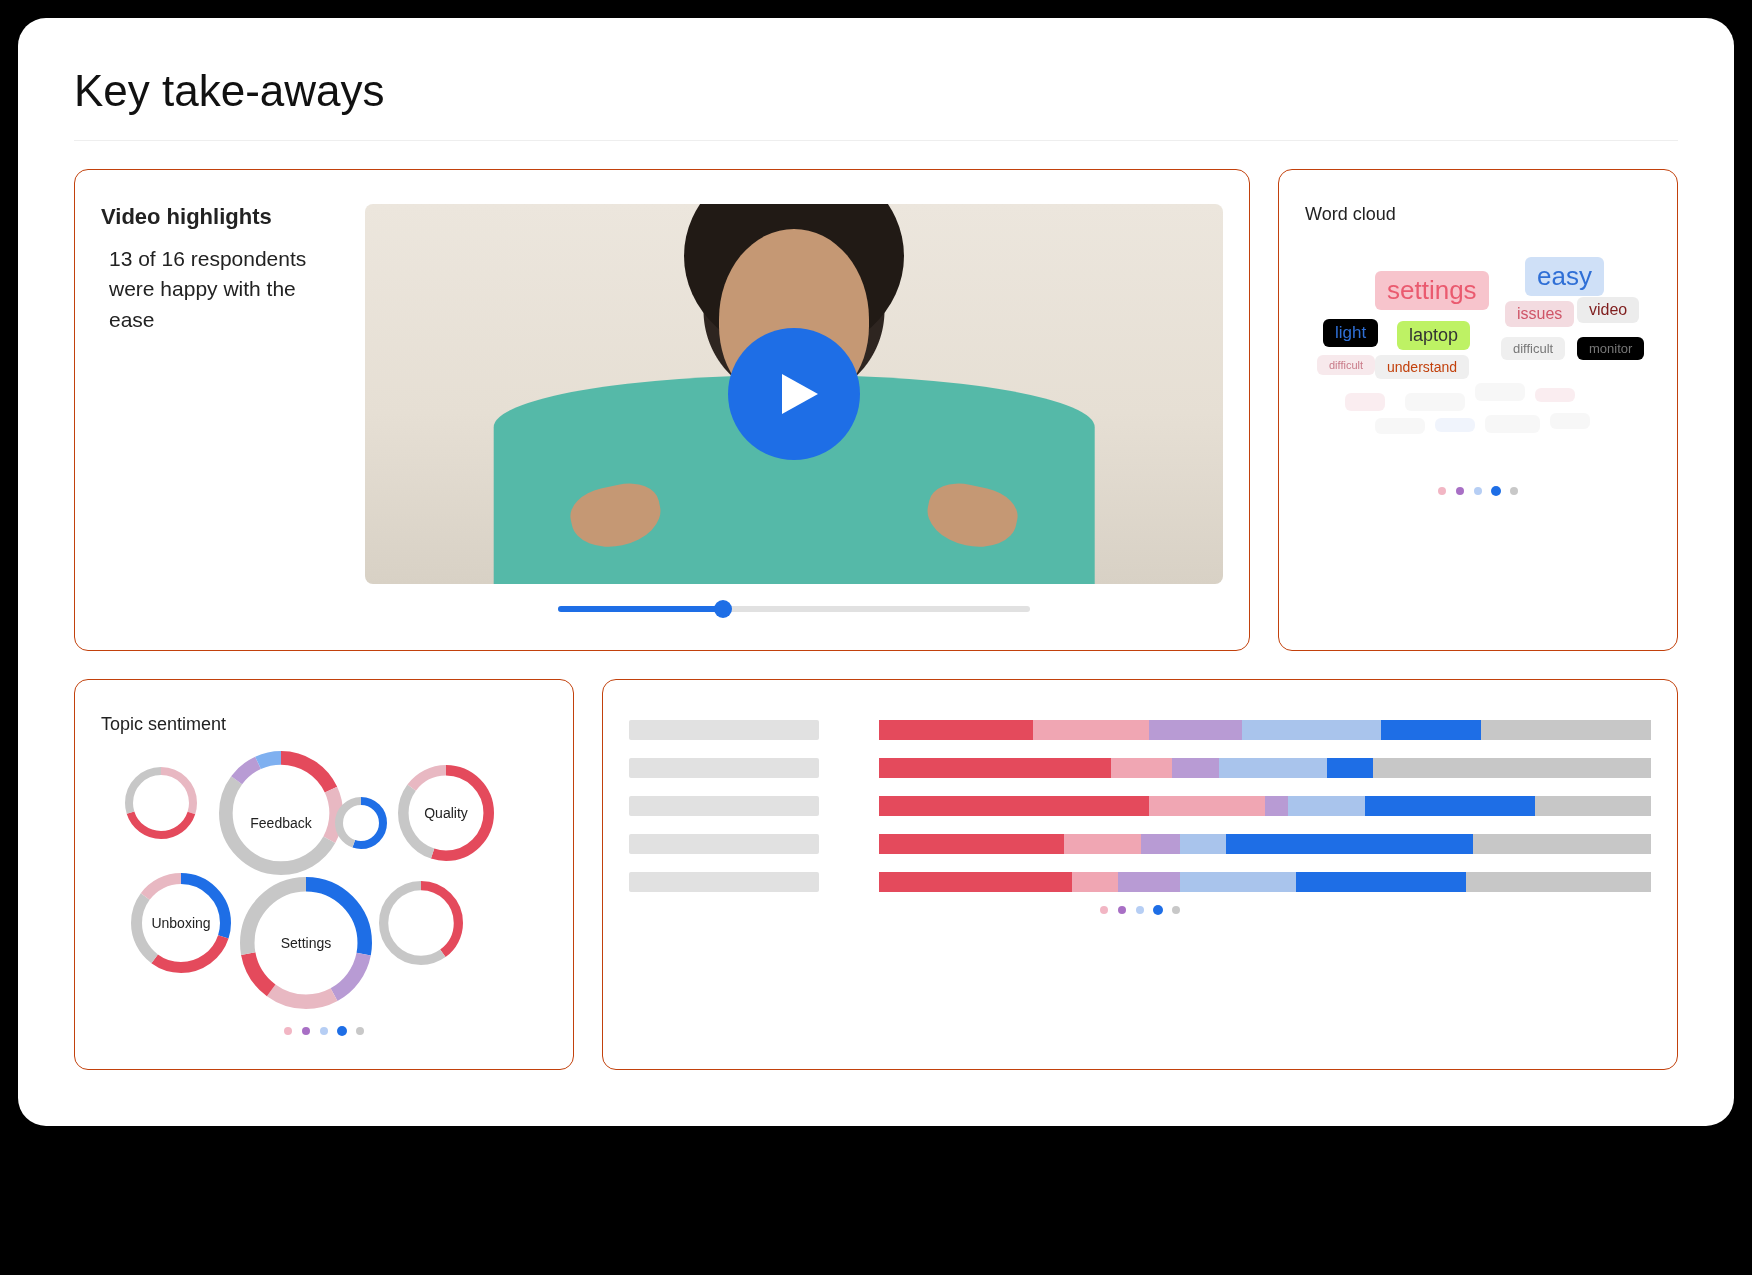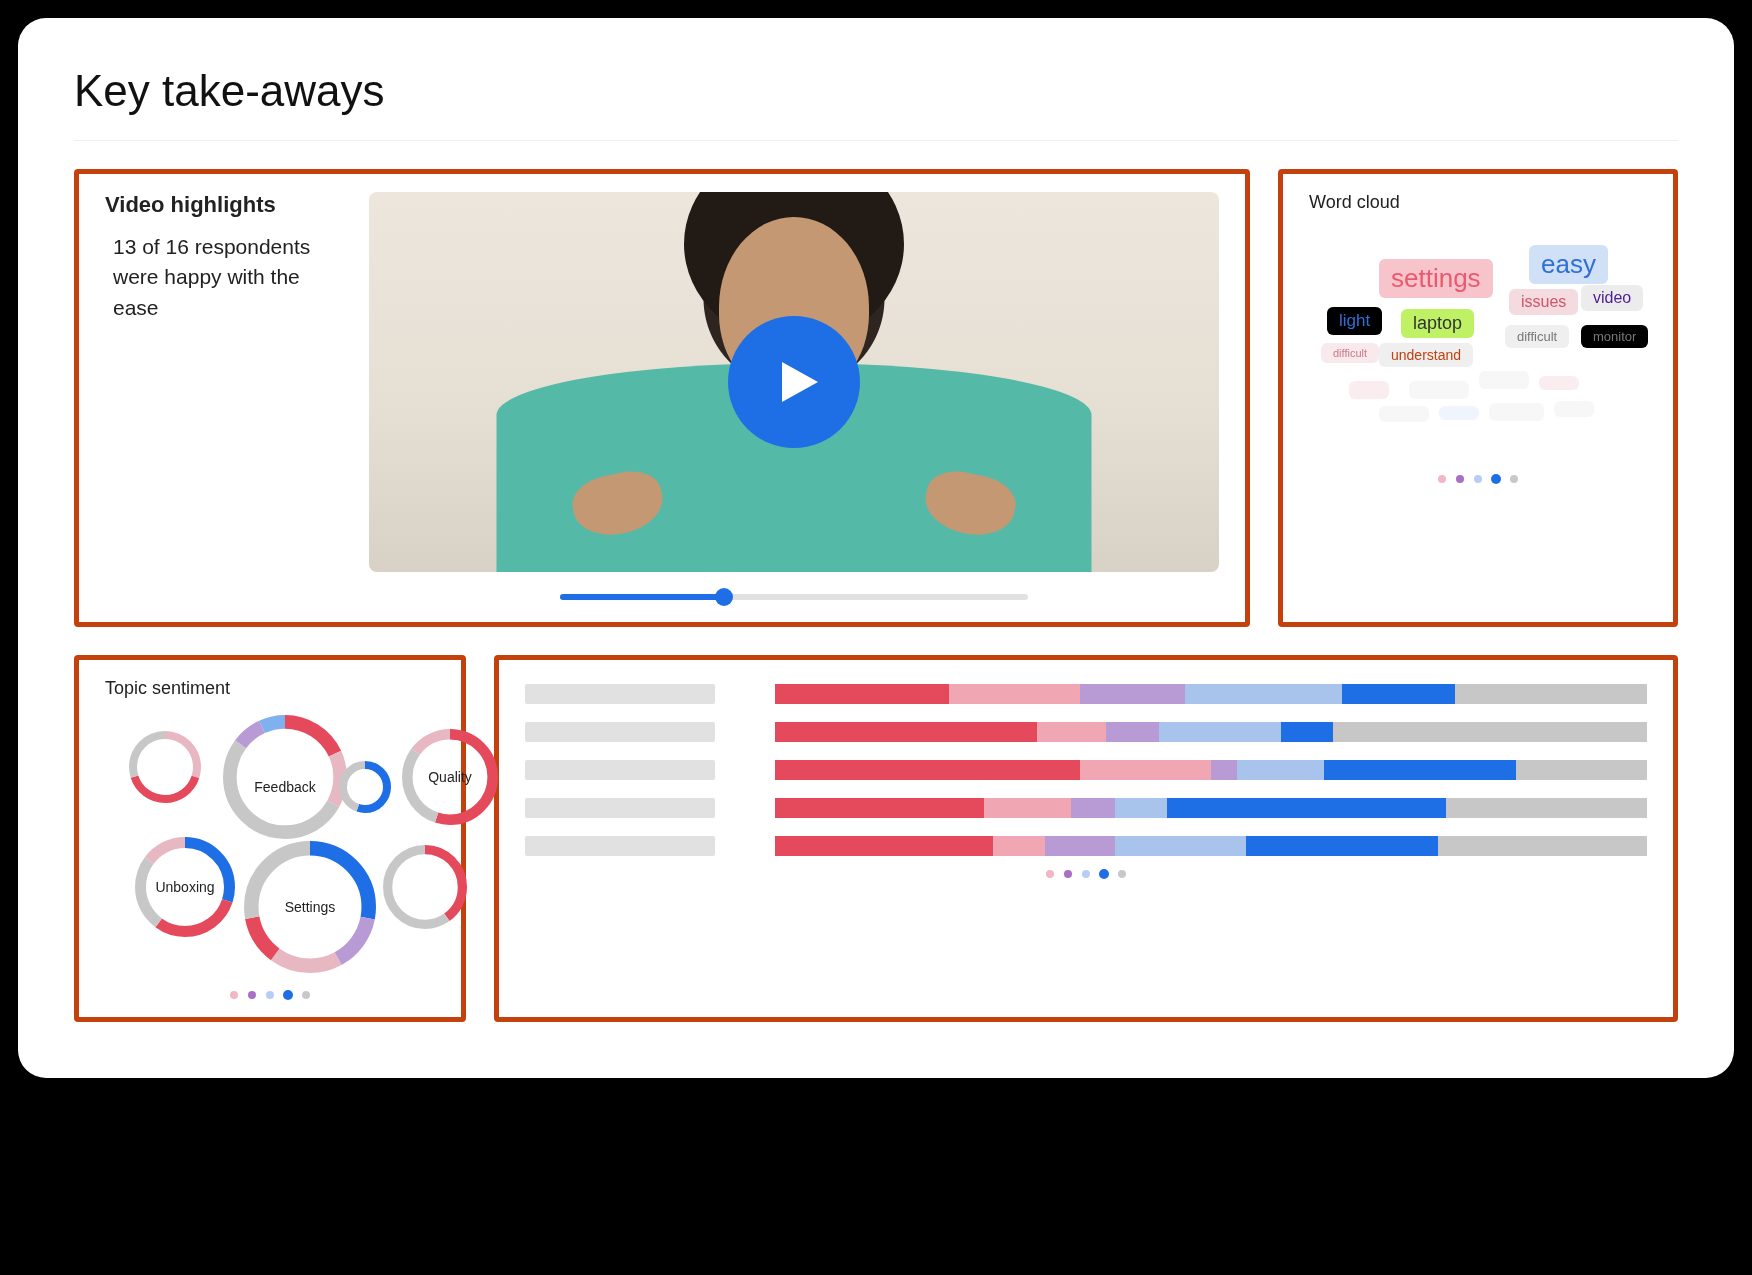--- a/index.html
+++ b/index.html
@@ -23,23 +23,23 @@
     font-size: 44px;
     font-weight: 400;
     color: #111;
     margin-bottom: 24px;
   }
   .hr { height: 1px; background: #eee; margin-bottom: 28px; }
 
   .row { display: flex; gap: 28px; }
   .card {
     background: #fff;
-    border: 5px solid #c2410c;
-    border-radius: 4px;
-    padding: 18px 26px;
+    border: 1px solid #c2410c;
+    border-radius: 14px;
+    padding: 34px 26px;
   }
   .card-title {
     font-size: 22px;
     font-weight: 700;
     color: #222;
     margin-bottom: 14px;
   }
   .card-sub {
     font-size: 18px;
     font-weight: 500;
@@ -124,21 +124,21 @@
     white-space:nowrap;
   }
   .wc-faded { background:#f0f0f0; opacity:.55; }
   .wc-pink-faded { background:#f8e6ea; opacity:.7; }
   .wc-blue-faded { background:#e9f0fb; opacity:.7; }
 
   .pager { display:flex; gap:10px; justify-content:center; margin-top:14px;}
   .pager span { width:8px; height:8px; border-radius:50%;}
 
   
-  .sentiment-card { width: 392px; }
+  .sentiment-card { width: 500px; }
   .donut-area { position:relative; height: 260px; margin-top:4px;}
   .donut { position:absolute; }
   .donut-label {
     position:absolute; font-size:14px; color:#222;
     transform:translate(-50%,-50%); text-align:center;
   }
 
   
   .topics-card { flex:1; }
   .topics-rows { display:flex; flex-direction:column; gap:18px; margin-top:6px;}
@@ -192,21 +192,21 @@
     </div>
 
     <div class="card wc-card">
       <div class="card-sub">Word cloud</div>
       <div class="wc-area" id="wc-area">
           <span class="wc-tag" style="left: 70px; top: 28px; font-size: 26px; color: rgb(234, 90, 111); background: rgb(247, 196, 204);">settings</span>
           <span class="wc-tag" style="left: 220px; top: 14px; font-size: 26px; color: rgb(47, 111, 214); background: rgb(207, 224, 247);">easy</span>
           <span class="wc-tag" style="left: 18px; top: 76px; font-size: 17px; color: rgb(47, 111, 214); background: #000000;">light</span>
           <span class="wc-tag" style="left: 92px; top: 78px; font-size: 18px; color: rgb(51, 51, 51); background: #bef264;">laptop</span>
           <span class="wc-tag" style="left: 200px; top: 58px; font-size: 16px; color: rgb(207, 85, 104); background: rgb(243, 219, 224);">issues</span>
-          <span class="wc-tag" style="left: 272px; top: 54px; font-size: 16px; color: #4c1d95; background: rgb(236, 236, 236);">video</span>
+          <span class="wc-tag" style="left: 272px; top: 54px; font-size: 16px; color: #7f1d1d; background: rgb(236, 236, 236);">video</span>
           <span class="wc-tag" style="left: 196px; top: 94px; font-size: 13px; color: rgb(119, 119, 119); background: rgb(239, 239, 239);">difficult</span>
           <span class="wc-tag" style="left: 272px; top: 94px; font-size: 13px; color: rgb(119, 119, 119); background: #000000;">monitor</span>
           <span class="wc-tag" style="left: 12px; top: 112px; font-size: 11px; color: rgb(201, 122, 136); background: rgb(247, 233, 236);">difficult</span>
           <span class="wc-tag" style="left: 70px; top: 112px; font-size: 14px; color: #c2410c; background: rgb(239, 239, 239);">understand</span>
           <span class="wc-tag wc-pink-faded" style="left: 40px; top: 150px; width: 40px; height: 18px;"></span>
           <span class="wc-tag wc-faded" style="left: 100px; top: 150px; width: 60px; height: 18px;"></span>
           <span class="wc-tag wc-faded" style="left: 170px; top: 140px; width: 50px; height: 18px;"></span>
           <span class="wc-tag wc-pink-faded" style="left: 230px; top: 145px; width: 40px; height: 14px;"></span>
           <span class="wc-tag wc-faded" style="left: 70px; top: 175px; width: 50px; height: 16px;"></span>
           <span class="wc-tag wc-blue-faded" style="left: 130px; top: 175px; width: 40px; height: 14px;"></span>

